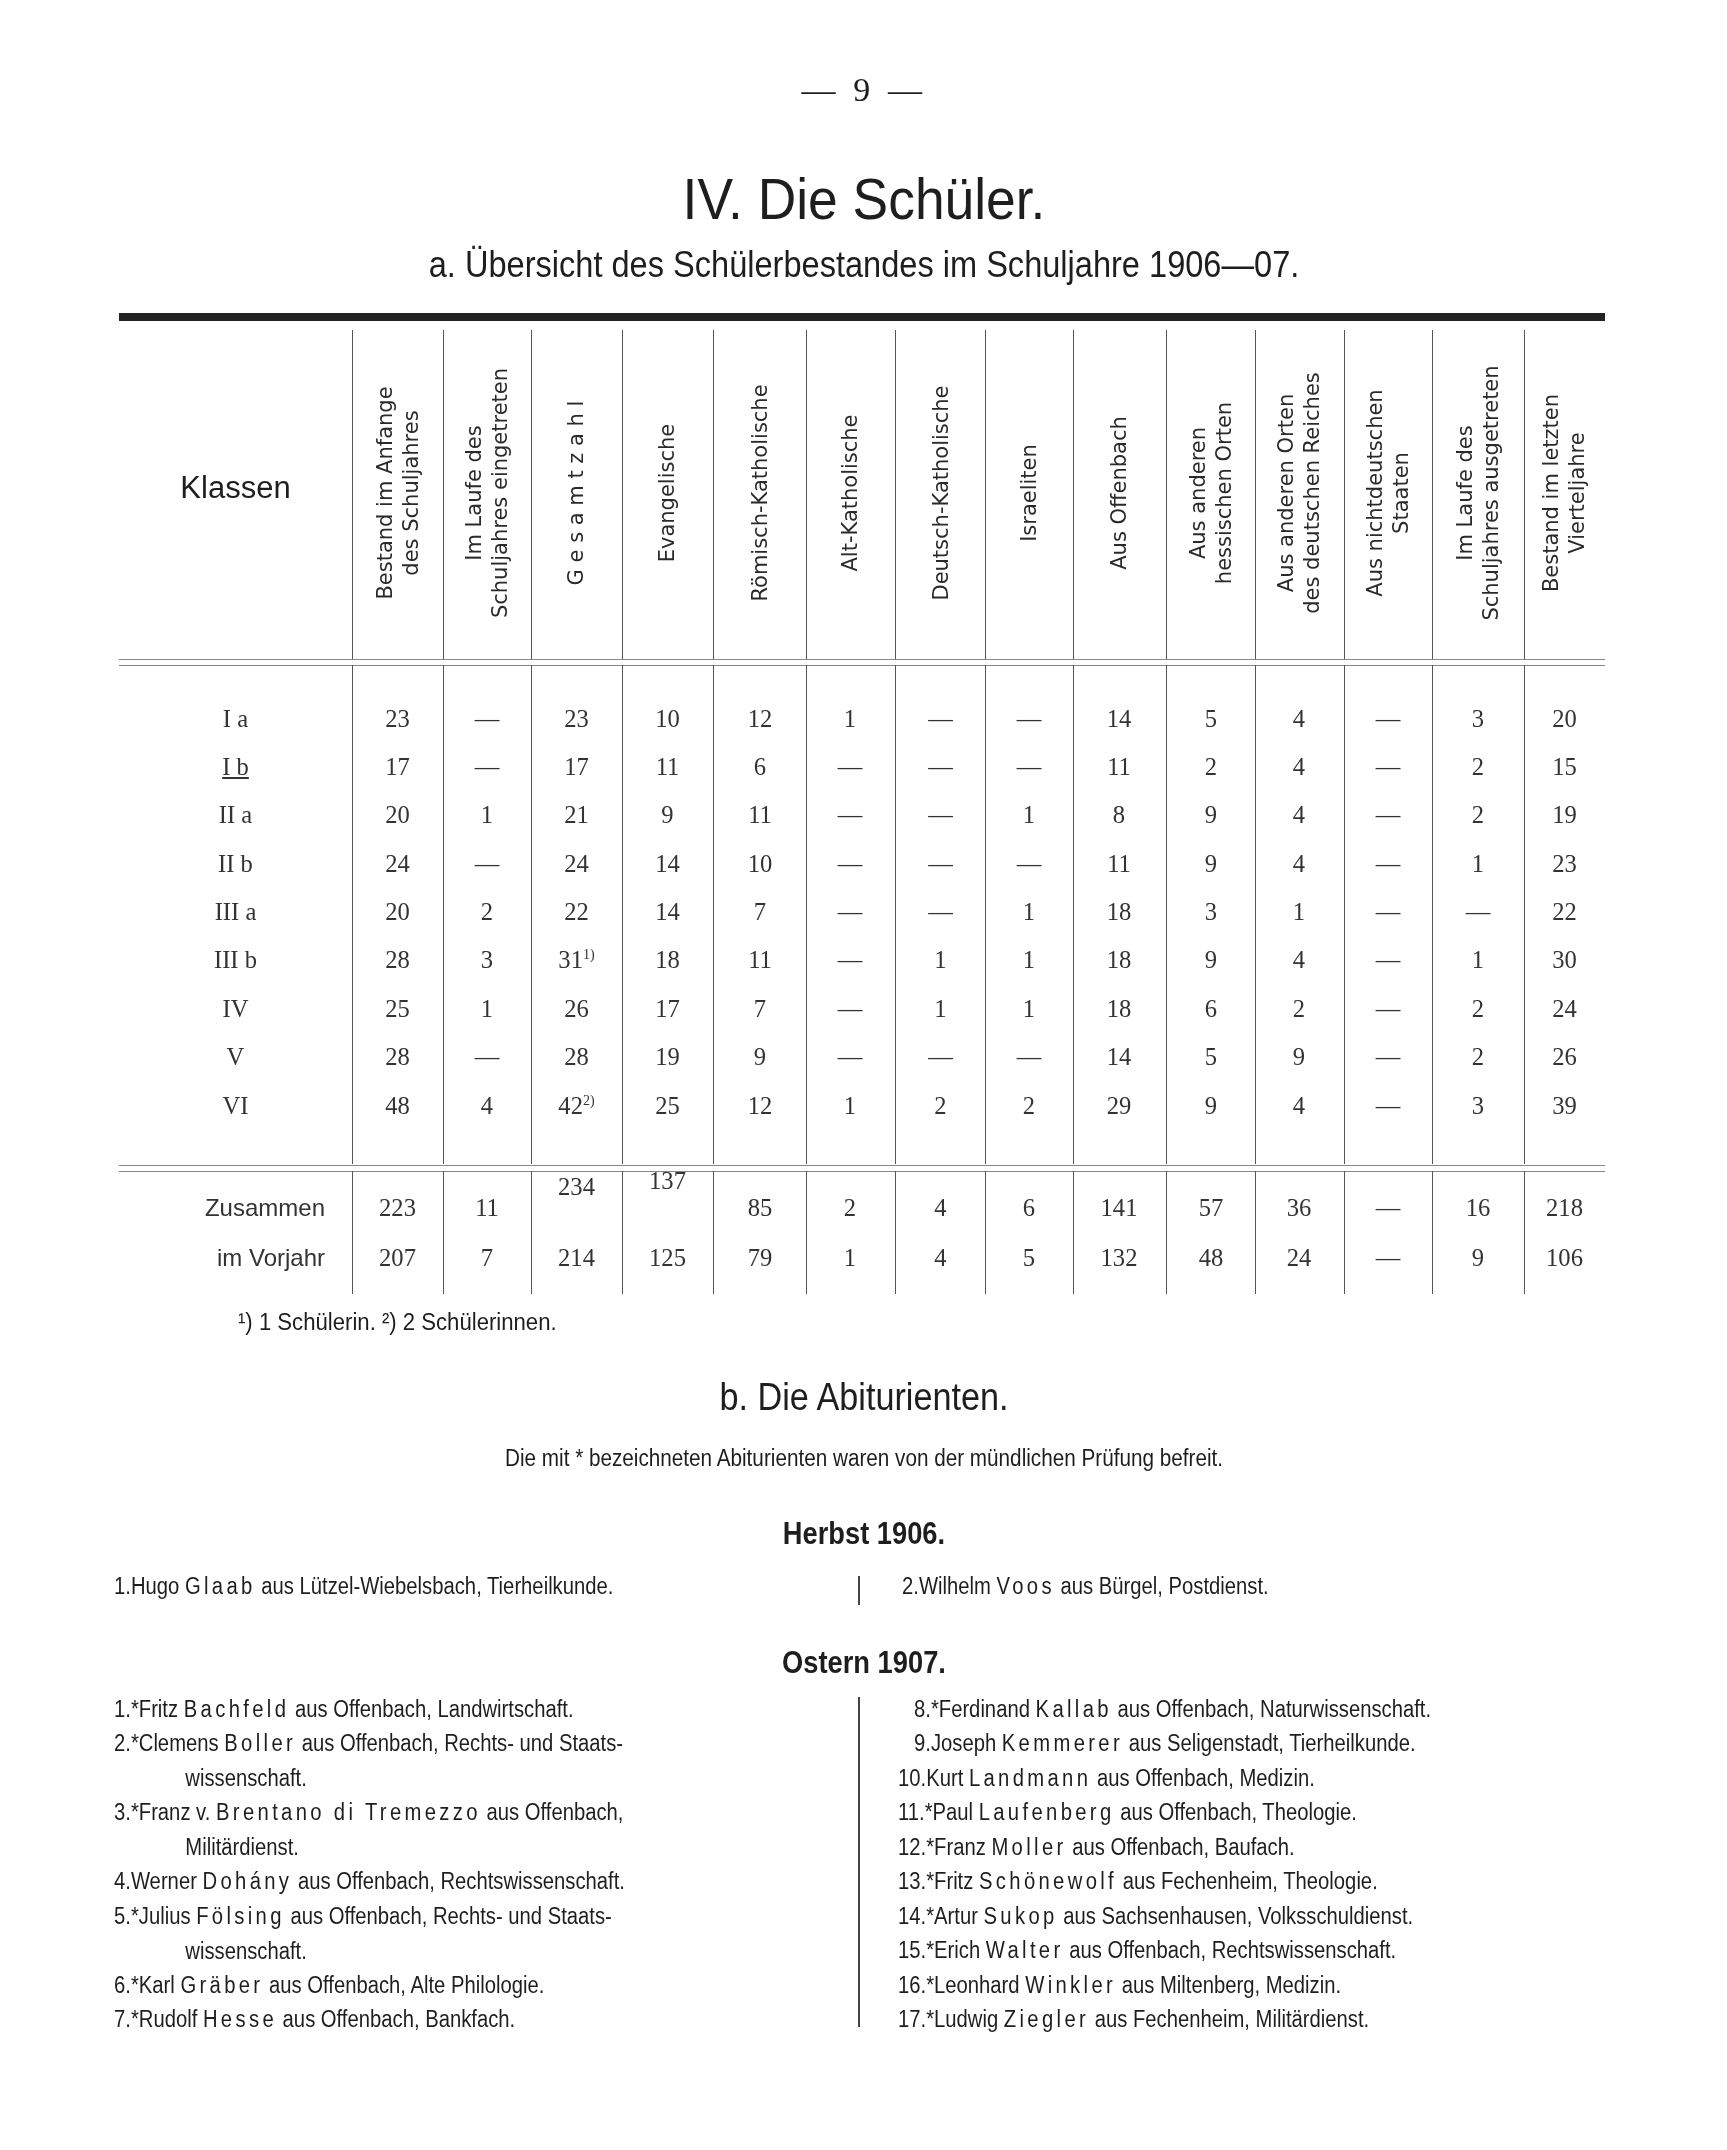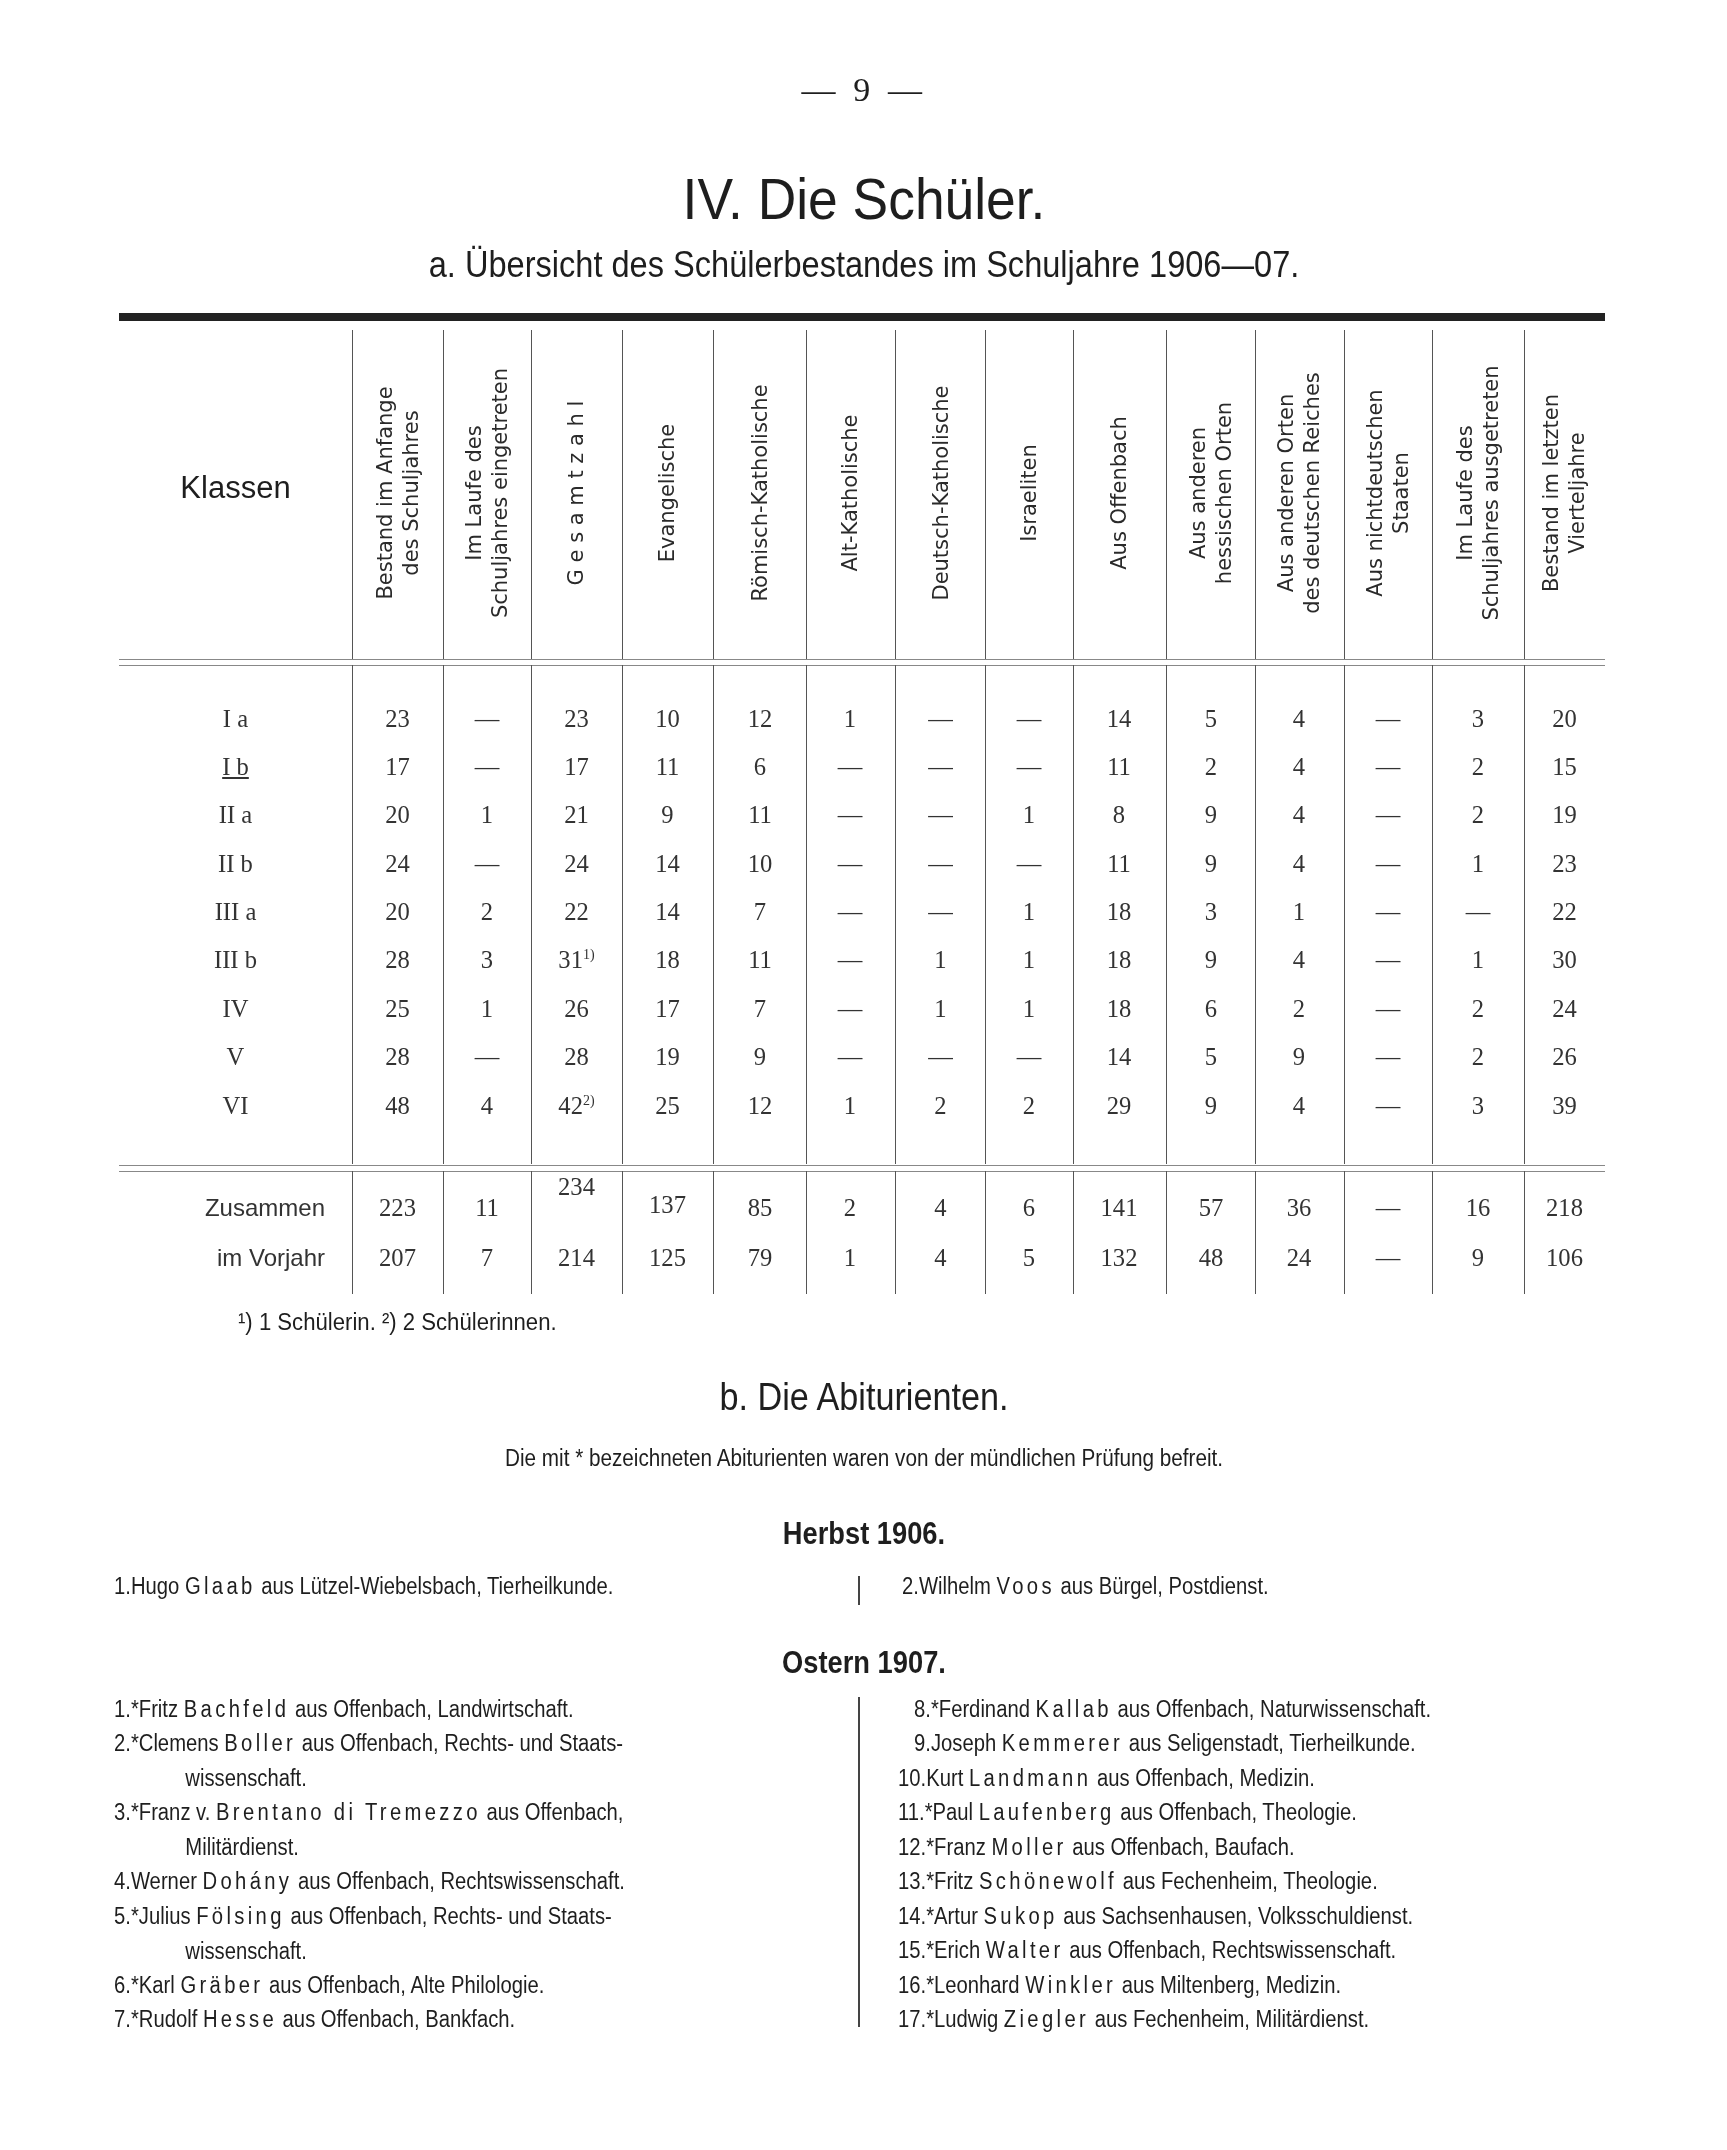--- a/index.html
+++ b/index.html
@@ -272,21 +272,21 @@
       <div class="cell" style="left: 1225px; width: 88px; top: 779px;"><span>—</span></div>
       <div class="cell" style="left: 1313px; width: 92px; top: 779px;"><span>3</span></div>
       <div class="cell" style="left: 1405px; width: 81px; top: 779px;"><span>39</span></div>
     </div>
   <div class="double-rule" style="top:852px;"></div>
   <div id="total-rows">
       <div class="rowlabel" style="left: 0px; width: 206px; top: 881px; font-family: &quot;Liberation Sans&quot;, sans-serif; font-size: 24px; text-align: right;">Zusammen</div>
       <div class="cell" style="left: 233px; width: 91px; top: 881px;"><span>223</span></div>
       <div class="cell" style="left: 324px; width: 88px; top: 881px;"><span>11</span></div>
       <div class="cell" style="left: 412px; width: 91px; top: 860px;"><span>234</span></div>
-      <div class="cell" style="left: 503px; width: 91px; top: 878px;"><span>137</span></div>
+      <div class="cell" style="left: 503px; width: 91px; top: 854px;"><span>137</span></div>
       <div class="cell" style="left: 594px; width: 94px; top: 881px;"><span>85</span></div>
       <div class="cell" style="left: 687px; width: 88px; top: 881px;"><span>2</span></div>
       <div class="cell" style="left: 776px; width: 91px; top: 881px;"><span>4</span></div>
       <div class="cell" style="left: 866px; width: 88px; top: 881px;"><span>6</span></div>
       <div class="cell" style="left: 954px; width: 92px; top: 881px;"><span>141</span></div>
       <div class="cell" style="left: 1047px; width: 90px; top: 881px;"><span>57</span></div>
       <div class="cell" style="left: 1136px; width: 88px; top: 881px;"><span>36</span></div>
       <div class="cell" style="left: 1225px; width: 88px; top: 881px;"><span>—</span></div>
       <div class="cell" style="left: 1313px; width: 92px; top: 881px;"><span>16</span></div>
       <div class="cell" style="left: 1405px; width: 81px; top: 881px;"><span>218</span></div>

